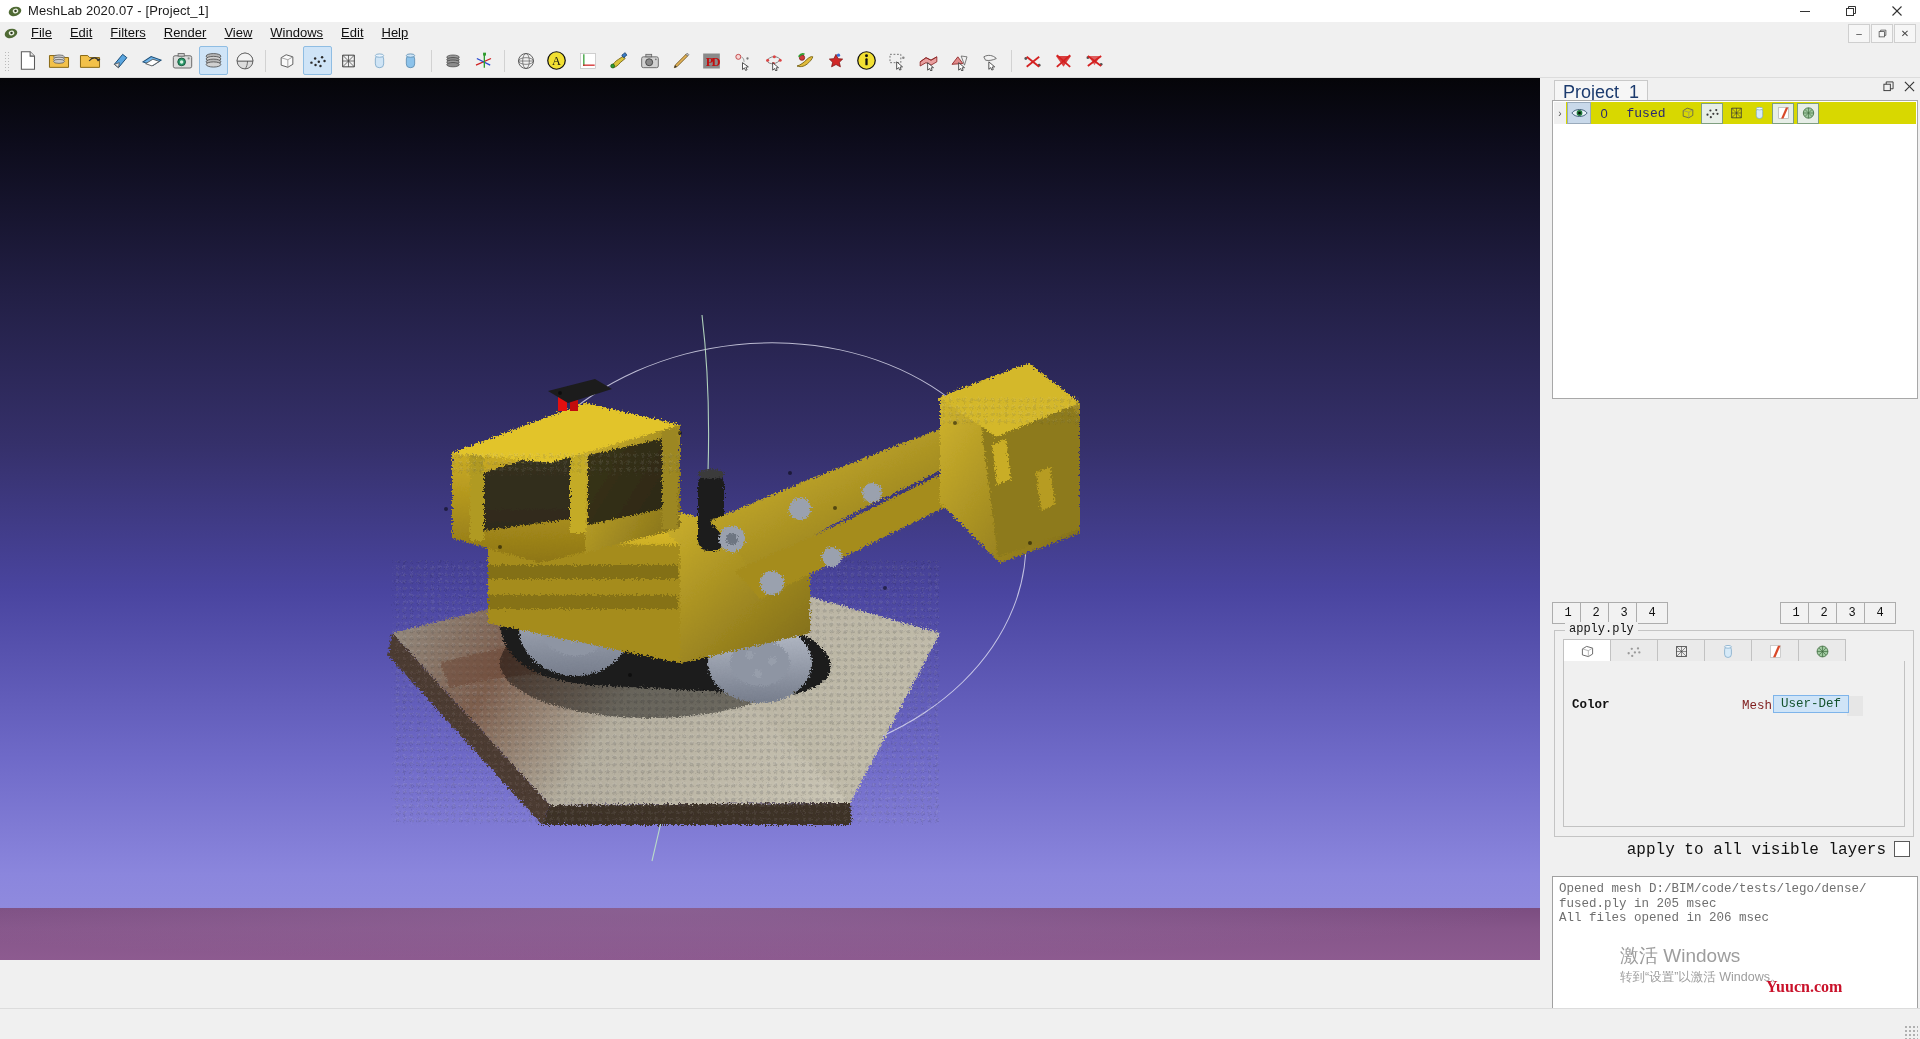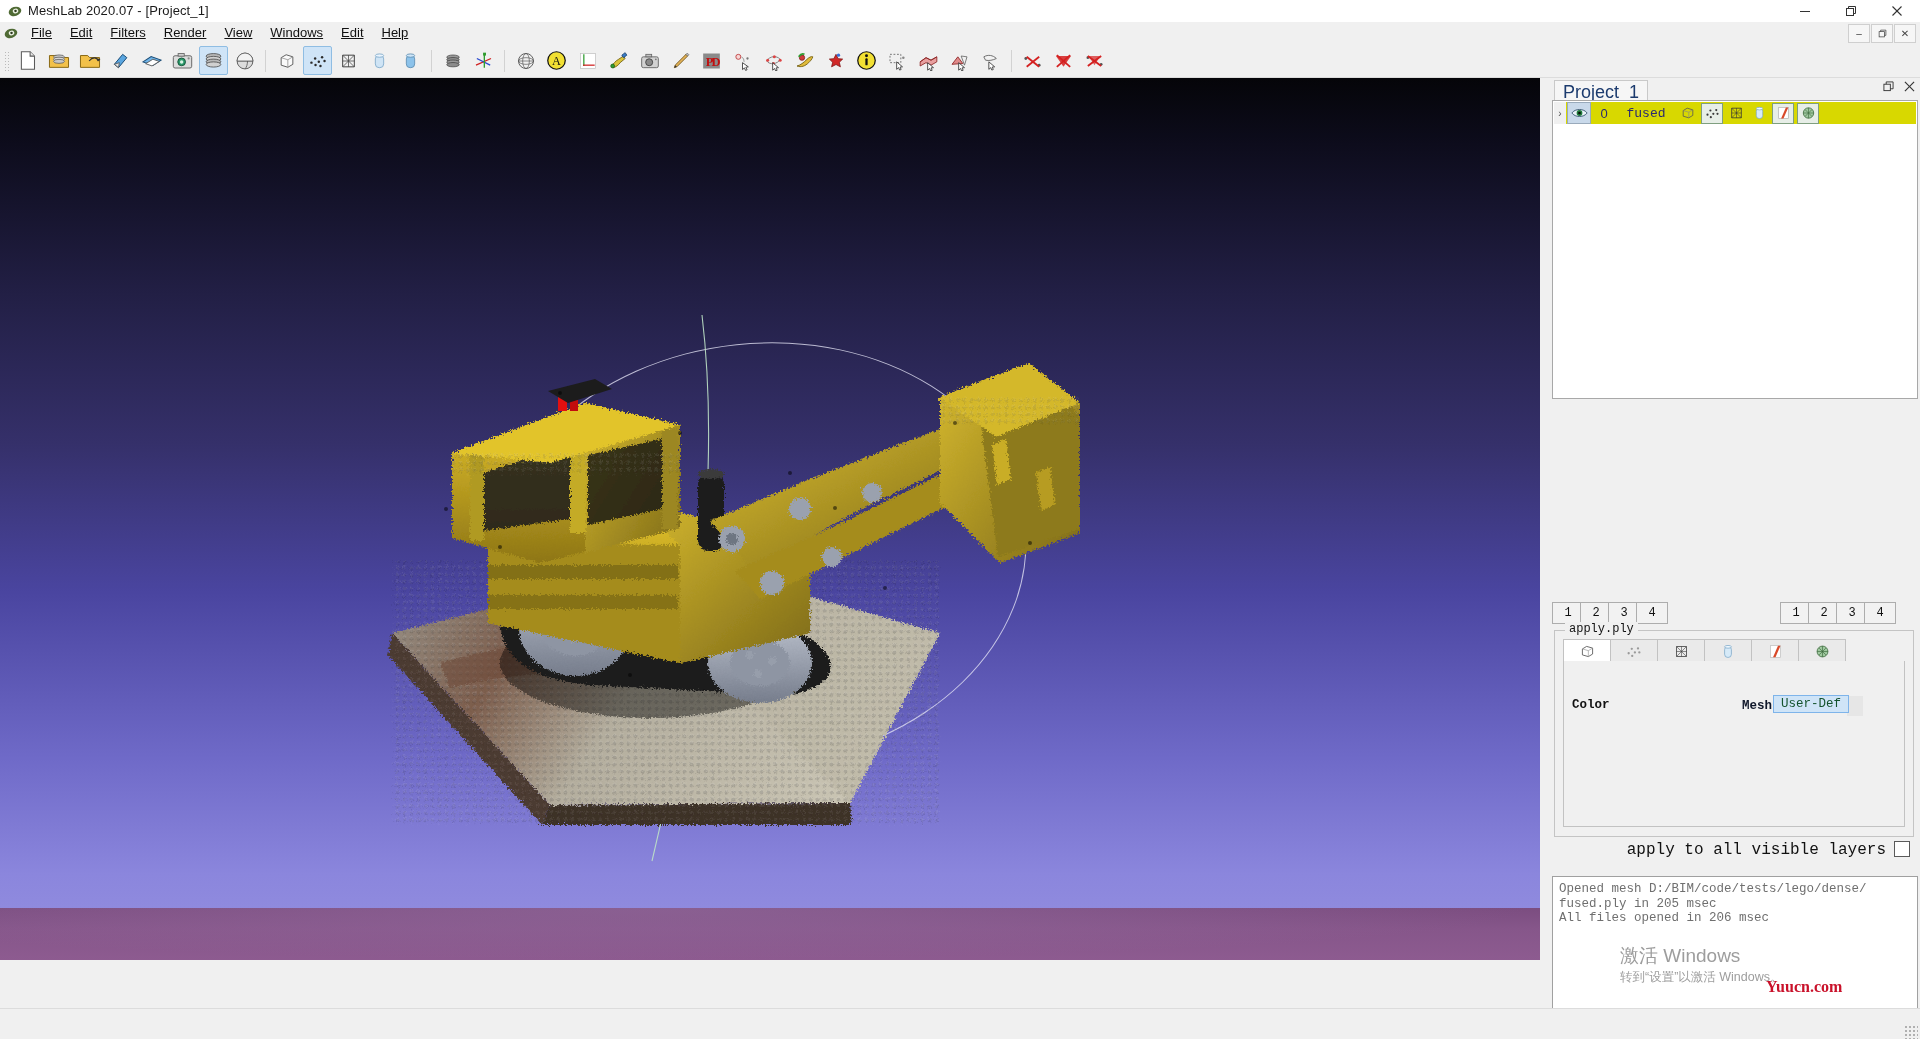--- a/index.html
+++ b/index.html
@@ -96,21 +96,21 @@
      font-family:"Liberation Mono",monospace;font-size:12px;color:#111;}
   .tabstrip{position:absolute;left:8px;top:8px;height:23px;display:flex;}
   .ttab{width:46px;height:23px;border:1px solid #c2c2c2;border-bottom:1px solid #c2c2c2;
      background:#eaeaea;display:flex;align-items:center;justify-content:center;margin-right:-1px;}
   .ttab.act{background:#fff;border-bottom-color:#fff;}
   .panelbody{position:absolute;left:8px;top:30px;width:340px;height:165px;background:#f0f0f0;
      border:1px solid #c2c2c2;border-top:none;}
   .prow{position:absolute;left:0;width:340px;height:24px;}
   .plabel{position:absolute;left:8px;top:3px;font-family:"Liberation Mono",monospace;
      font-size:12.5px;font-weight:bold;color:#111;}
-  .pval-a{position:absolute;font-family:"Liberation Mono",monospace;font-size:12.5px;color:#0f172a;top:4px;font-weight:bold;}
+  .pval-a{position:absolute;font-family:"Liberation Mono",monospace;font-size:12.5px;color:#7f1d1d;top:4px;}
   .pval-b{position:absolute;font-family:"Liberation Mono",monospace;font-size:12.5px;color:#14532d;
      border:1px solid #7eb4ea;background:#cfe4f7;padding:1px 7px;top:0px;}
   .pval-pad{position:absolute;width:16px;height:20px;background:#e6e6e6;top:1px;}
 
   .applyrow{position:absolute;left:6px;top:762px;width:358px;height:20px;}
   .applyrow .alabel{position:absolute;right:26px;top:1px;font-family:"Liberation Mono",monospace;
      font-size:16px;color:#111;}
   .applyrow .abox{position:absolute;right:2px;top:1px;width:14px;height:14px;border:1px solid #5a5a5a;background:#fff;}
 
   .logbox{position:absolute;left:4px;top:798px;width:364px;height:156px;background:#fff;

